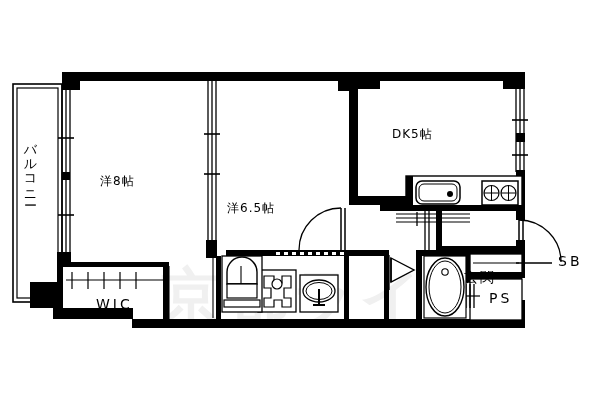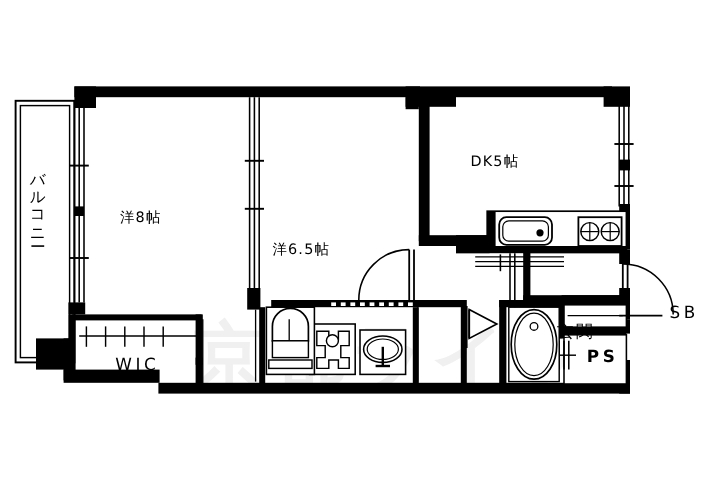--- a/index.html
+++ b/index.html
@@ -312,15 +312,15 @@
   <div class="lbl lbl-room" style="left:227px; top:158px;margin-top:44px;">洋6.5帖</div>
 
   <div class="lbl lbl-room" style="left:392px; top:128px;">DK5帖</div>
 
   <div class="lbl lbl-small" style="left:464px; top:236px;margin-top:34px;">玄関</div>
 
   <div class="lbl lbl-tag" style="left:96px; top:297px;">WIC</div>
 
   <div class="lbl lbl-tag" style="left:558px; top:254px;">SB</div>
 
-  <div class="lbl lbl-tag" style="left:489px; top:291px;font-weight:bold;">PS</div>
+  <div class="lbl lbl-tag" style="left:489px; top:291px;">PS</div>
 
 </div>
 
 </body></html>

